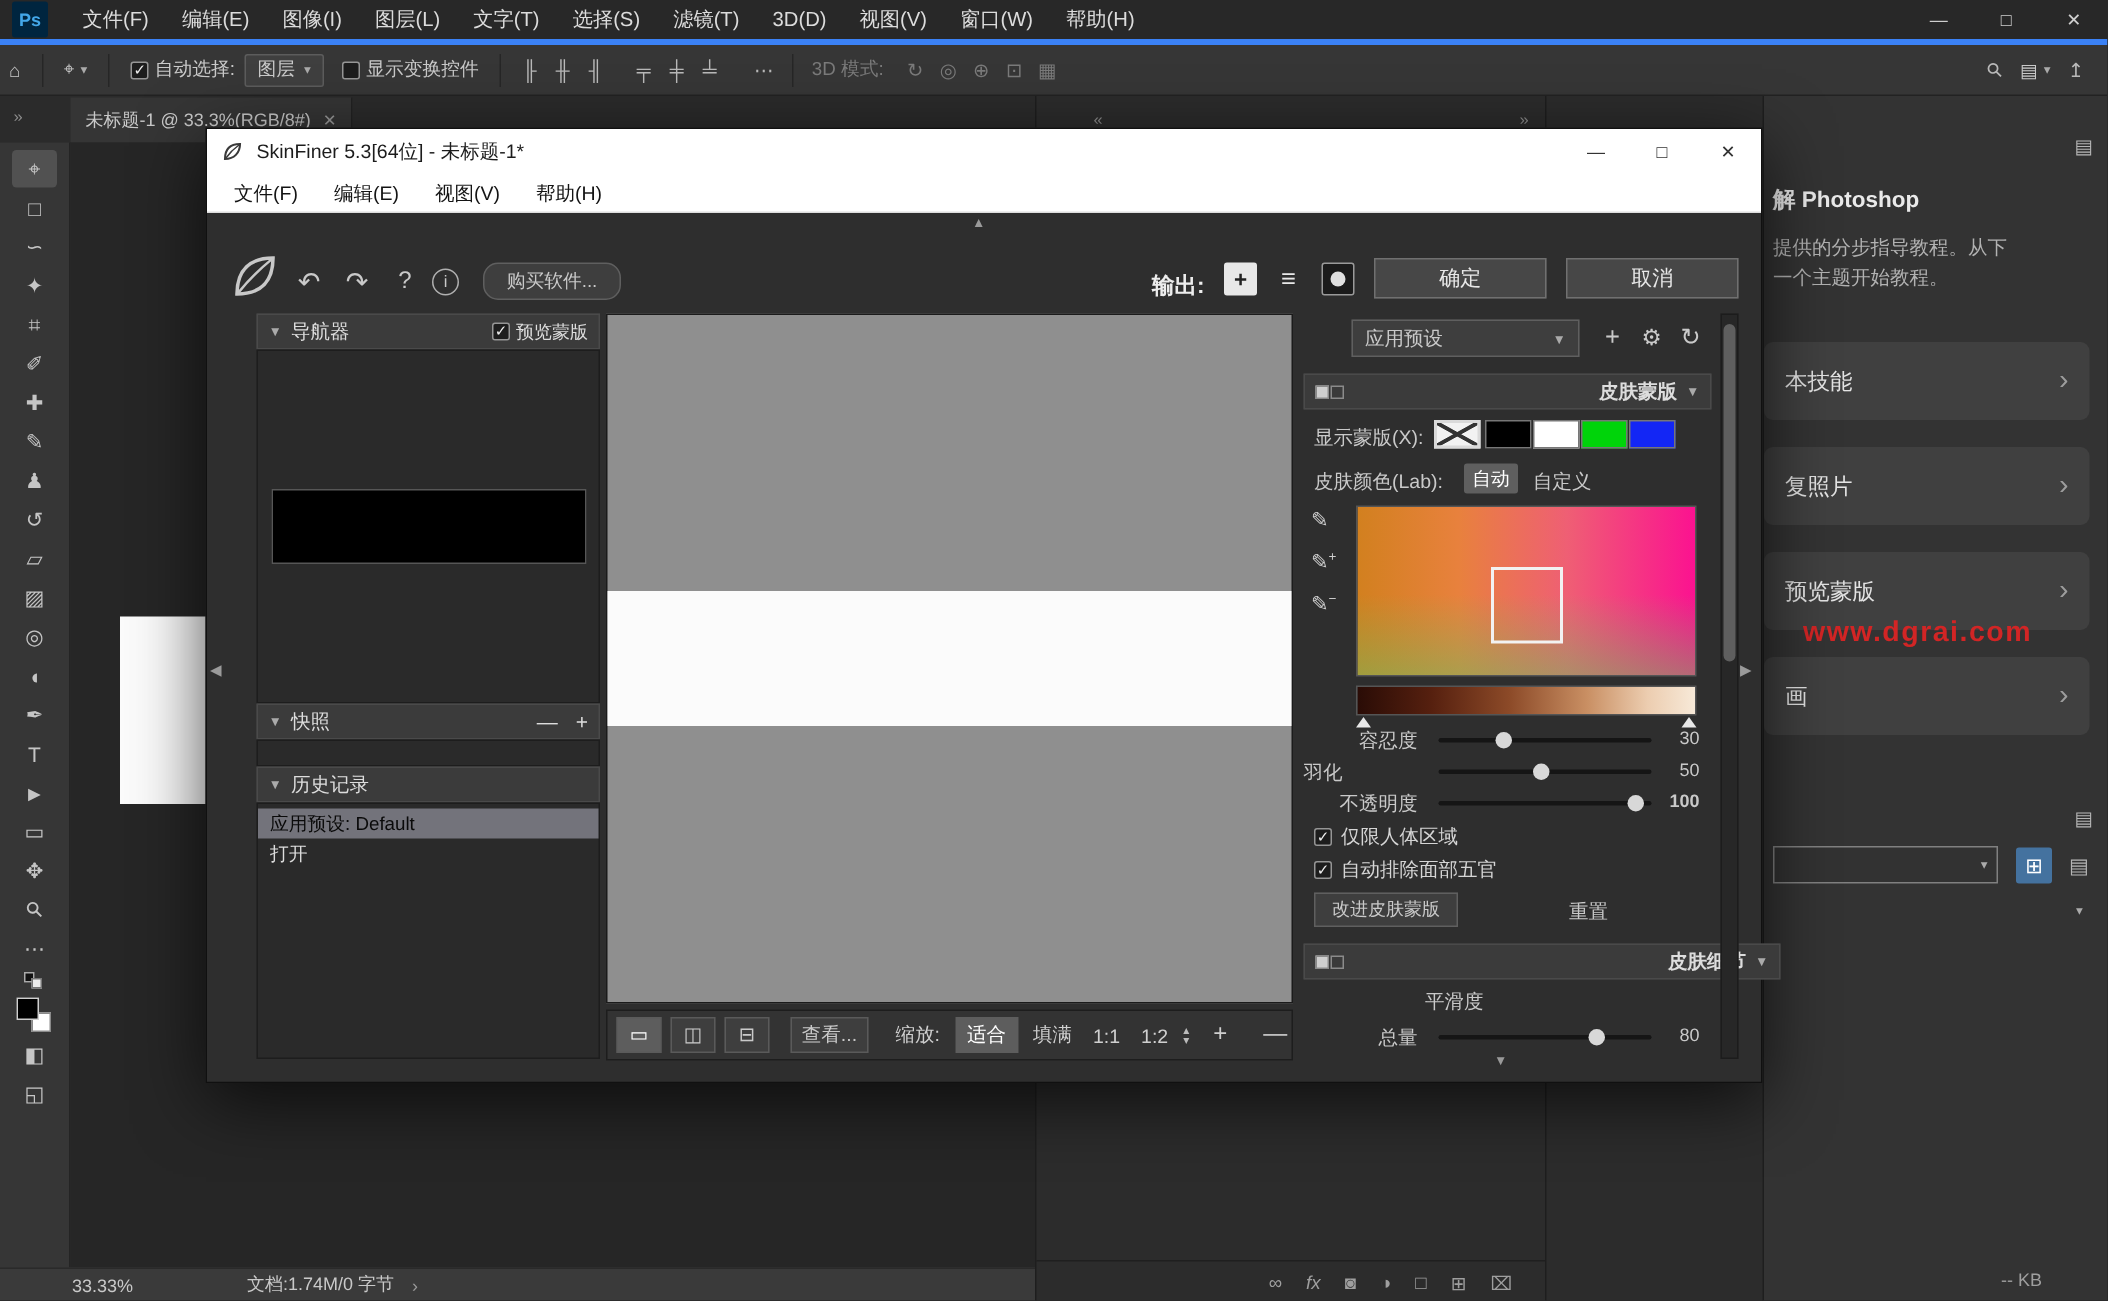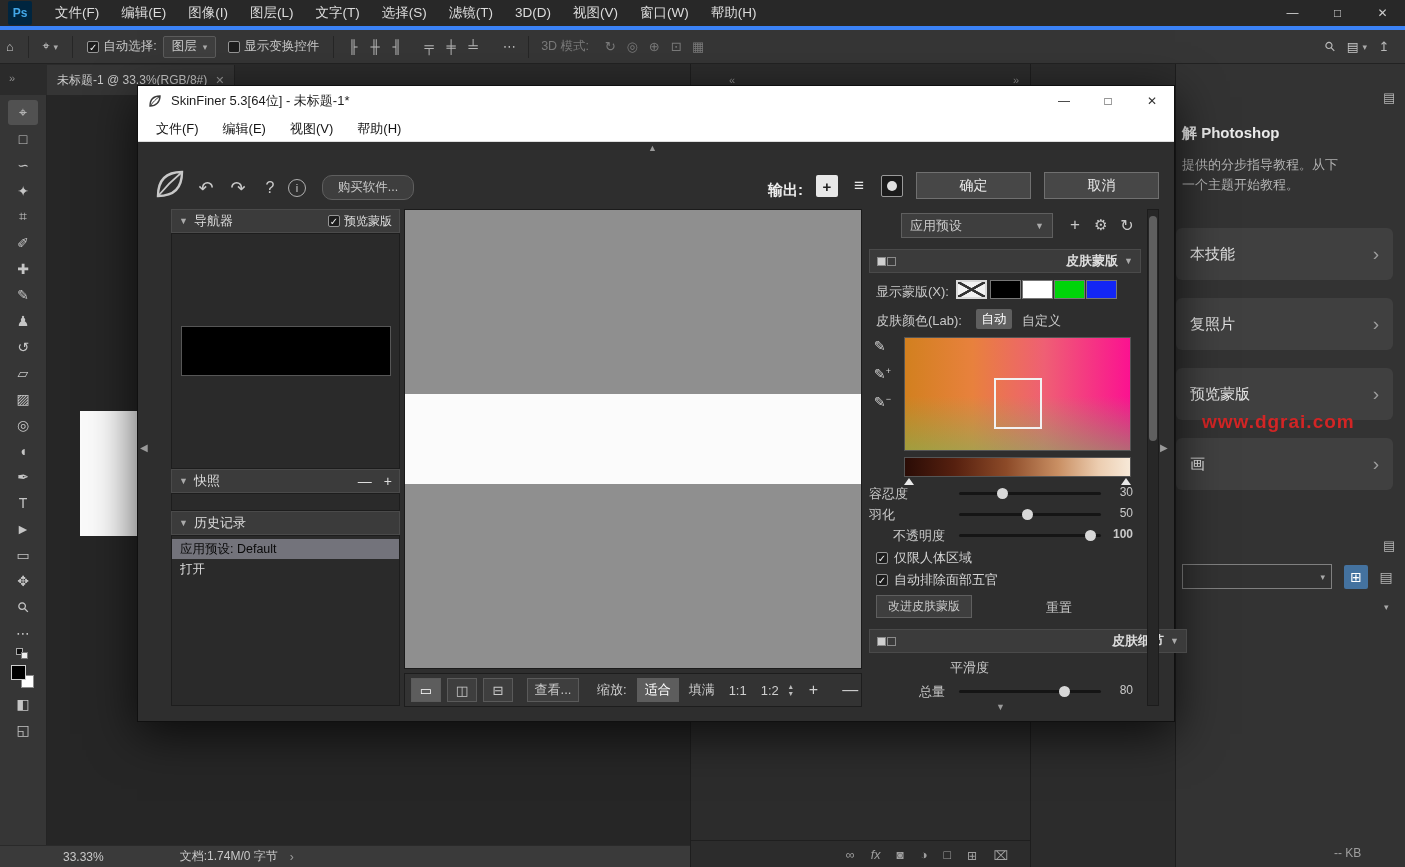--- a/index.html
+++ b/index.html
@@ -342,21 +342,21 @@
       <span>⊞</span>
     </div>
   <div id="listbtn">
       <span>▤</span>
     </div>
   <span class="caret" style="position:absolute;left:208px;top:538px;">▾</span>
   <div id="sizekb">-- KB</div>
 </div>
 
 <div id="statusbar">
-  <span style="margin-left:63px;text-align:center;">33.33%</span>
+  <span style="margin-left:48px;text-align:center;">33.33%</span>
   <span style="margin-left:76px;">文档:1.74M/0 字节</span>
   <span style="margin-left:12px;color:#9a9a9a;">›</span>
 </div>
 
 <div id="dlg">
   <div id="dlg-title">
     <svg width="16" height="16" viewBox="0 0 16 16" style="margin-left:9px;">
       <path d="M3 13 C3 6 7 3 13 3 C13 9 9 13 3 13 Z" fill="none" stroke="#3a3a3a" stroke-width="1.4"></path>
       <path d="M3.5 12.5 C6 9 9 6 12.5 3.5" fill="none" stroke="#3a3a3a" stroke-width="1"></path>
     </svg>
@@ -483,21 +483,21 @@
     <span class="pick" style="left:736px;top:196px;">✎</span>
     <span class="pick" style="left:736px;top:224px;"><span>✎</span><i>+</i></span>
     <span class="pick" style="left:736px;top:252px;"><span>✎</span><i>−</i></span>
 
     <div id="colorfield"></div>
     <div id="selrect"></div>
     <div id="gradbar"></div>
     <span class="tri" style="left:766px;top:336px;"></span>
     <span class="tri" style="left:983px;top:336px;"></span>
 
-    <span class="lab" style="left:731px;top:343px;width:76px;text-align:left;">容忍度</span>
+    <span class="lab" style="left:731px;top:343px;width:76px;text-align:right;">容忍度</span>
     <span class="track" style="left:821px;top:350px;">
         <span class="knob" style="left:38px;"></span>
       </span>
     <span class="val" style="left:961px;top:343px;">30</span>
 
     <span class="lab" style="left:731px;top:364px;width:76px;">羽化</span>
     <span class="track" style="left:821px;top:371px;">
         <span class="knob" style="left:63px;"></span>
       </span>
     <span class="val" style="left:961px;top:364px;">50</span>

